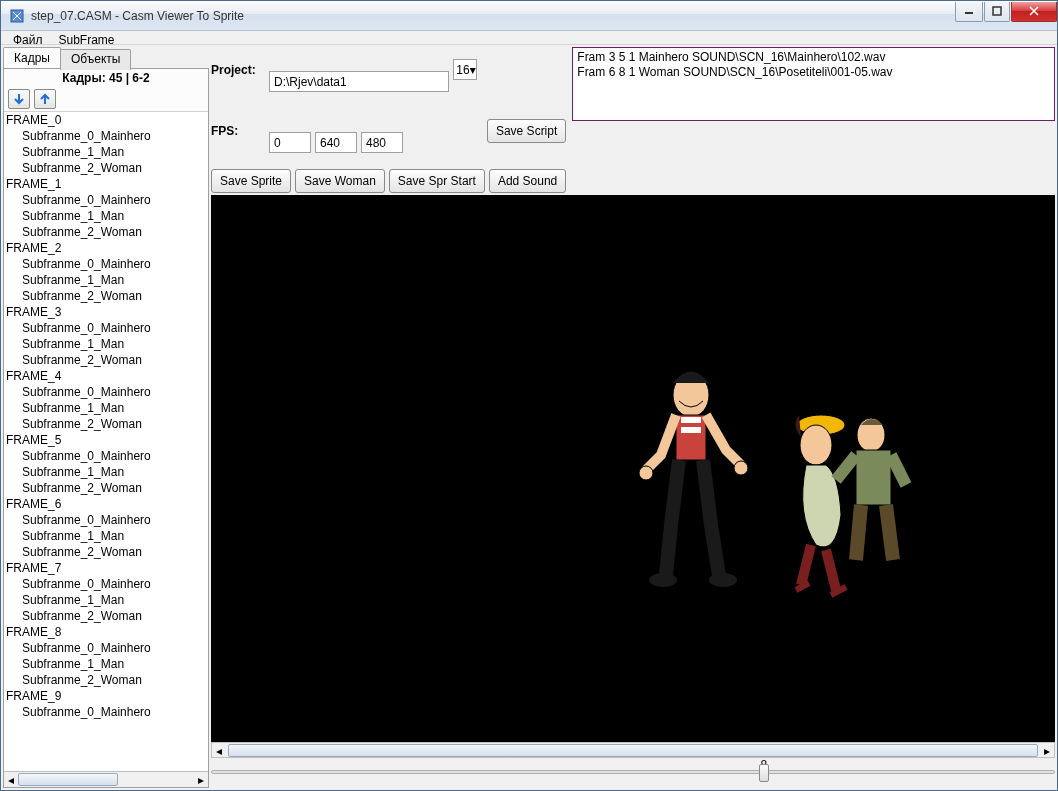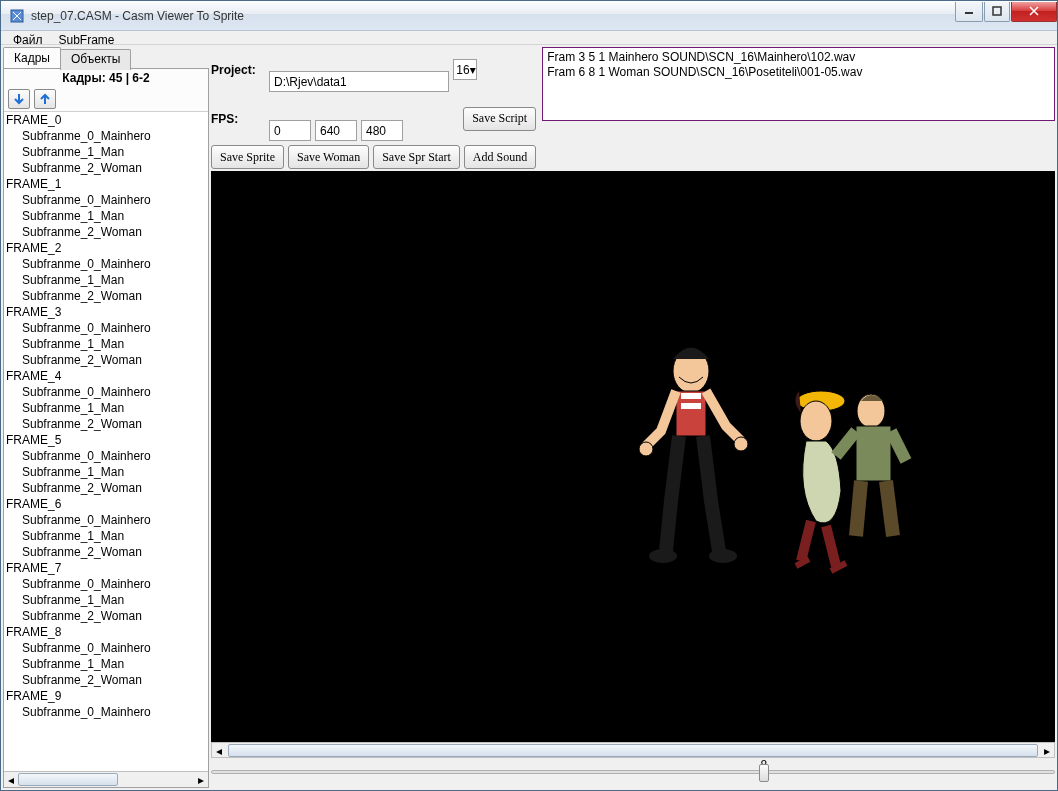--- a/index.html
+++ b/index.html
@@ -30,29 +30,29 @@
 .tree-scroll { overflow-x: hidden; }
 .tree .frame { padding: 0 2px; line-height: 16px; white-space: nowrap; }
 .tree .sub { padding-left: 18px; line-height: 16px; white-space: nowrap; }
 .hsb { height: 16px; background: #f0f0f0; border-top: 1px solid #c0c0c0; position: relative; }
 .hsb-thumb { position: absolute; left: 14px; top: 1px; width: 100px; height: 13px; background: linear-gradient(#f4f7fb,#d5e0ec); border: 1px solid #9aaabb; border-radius: 2px; }
 .hsb-arrow { position: absolute; top: 0; width: 14px; height: 15px; display:flex; align-items:center; justify-content:center; }
 .hsb-arrow.left { left: 0; }
 .hsb-arrow.right { right: 0; }
 .right-panel { flex: 1; display: flex; flex-direction: column; gap: 2px; overflow: hidden; }
 .top-controls { display: flex; gap: 6px; align-items: flex-start; }
-.ctrl-left { display: flex; flex-direction: column; gap: 4px; }
+.ctrl-left { display: flex; flex-direction: column; gap: 16px; }
 .row { display: flex; align-items: center; gap: 4px; }
 .lbl { font-weight: bold; padding-right: 2px; }
 input.txt { border: 1px solid #a0a0a0; padding: 2px 4px; background: #fff; height: 21px; margin-top: 24px; }
 .proj-path { width: 180px; }
 .num-small { width: 42px; }
 .dd { width: 24px; height: 21px; border: 1px solid #a0a0a0; background: #fff; display: flex; align-items: center; padding: 0 2px 0 4px; justify-content: center; }
 .dd .chev { width: 14px; text-align: center; }
-.btn { border: 1px solid #8a8a8a; background: linear-gradient(#fdfdfd,#e4e4e4); border-radius: 3px; padding: 3px 8px; height: 24px; display: inline-flex; align-items: center; cursor: default; font-family: Liberation Serif, serif; }
+.btn { border: 1px solid #8a8a8a; background: linear-gradient(#fdfdfd,#e4e4e4); border-radius: 3px; padding: 3px 8px; height: 24px; display: inline-flex; align-items: center; cursor: default; }
 .log-box { flex: 1; border: 1px solid #701a75; background: #fff; padding: 2px 4px; line-height: 15px; white-space: pre; overflow: hidden; min-height: 74px; }
 .viewer-wrap { flex: 1; display: flex; flex-direction: column; overflow: hidden; }
 .viewer { flex: 1; background: #000; position: relative; overflow: hidden; }
 .viewer-hsb { height: 16px; background: #f0f0f0; border: 1px solid #c0c0c0; position: relative; }
 .viewer-hsb .thumb { position: absolute; left: 16px; top: 1px; right: 16px; height: 13px; background: linear-gradient(#f4f7fb,#d5e0ec); border: 1px solid #9aaabb; border-radius: 2px; }
 .slider-row { height: 30px; display: flex; flex-direction: column; align-items: center; justify-content: flex-start; }
 .slider-num { font-size: 11px; height: 12px; position: relative; width: 100%; }
 .slider-num span { position: absolute; left: 65.5%; transform: translateX(-50%); }
 .slider-track { width: 100%; height: 4px; background: #e0e0e0; border: 1px solid #b0b0b0; position: relative; border-radius: 2px; }
 .slider-thumb { position: absolute; top: -7px; left: 65.5%; transform: translateX(-50%); width: 10px; height: 18px; background: linear-gradient(#fdfdfd,#dcdcdc); border: 1px solid #8a8a8a; border-radius: 2px; }

